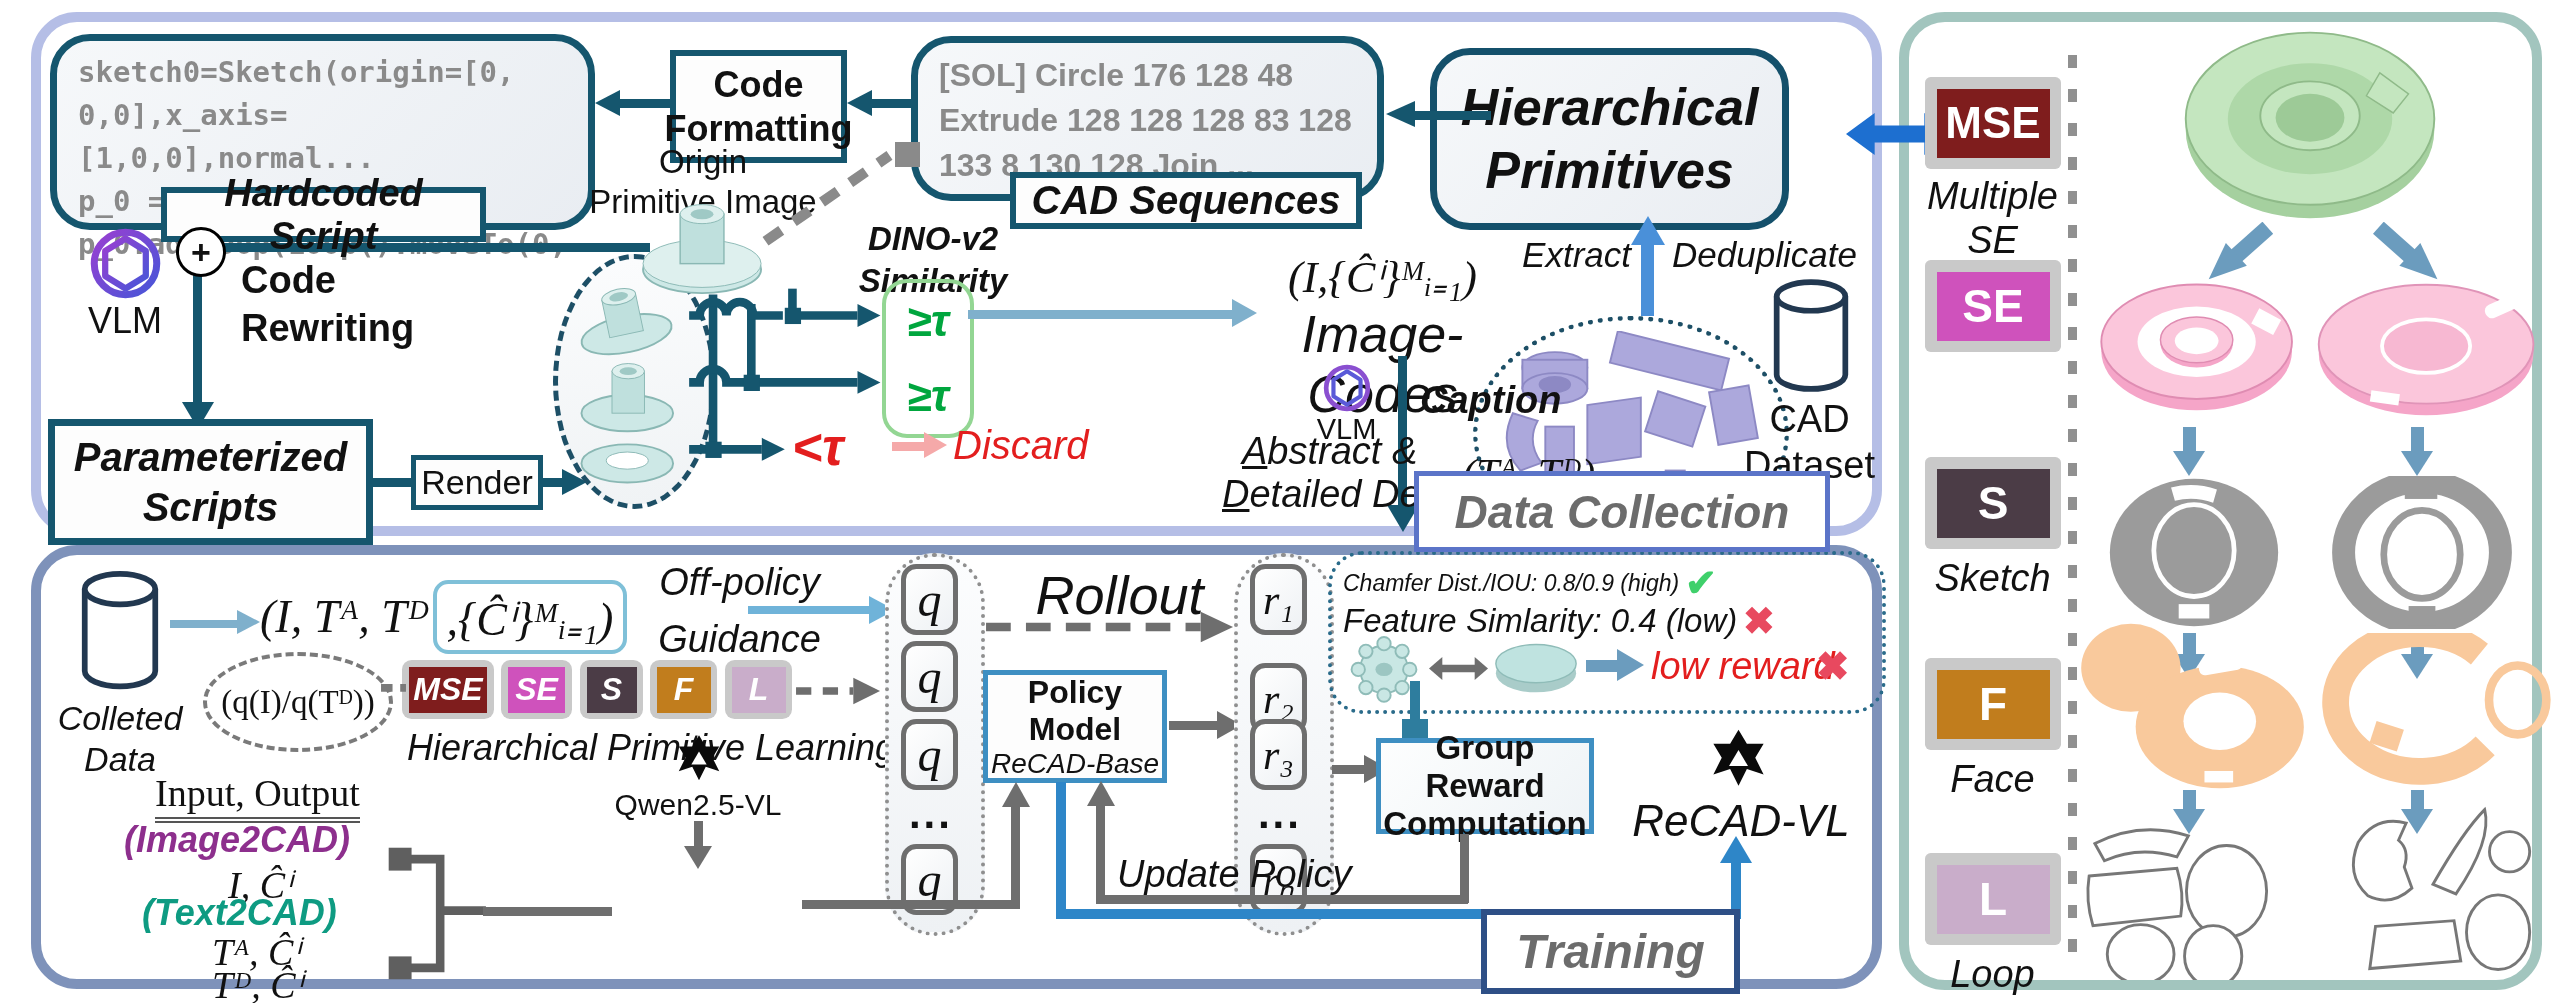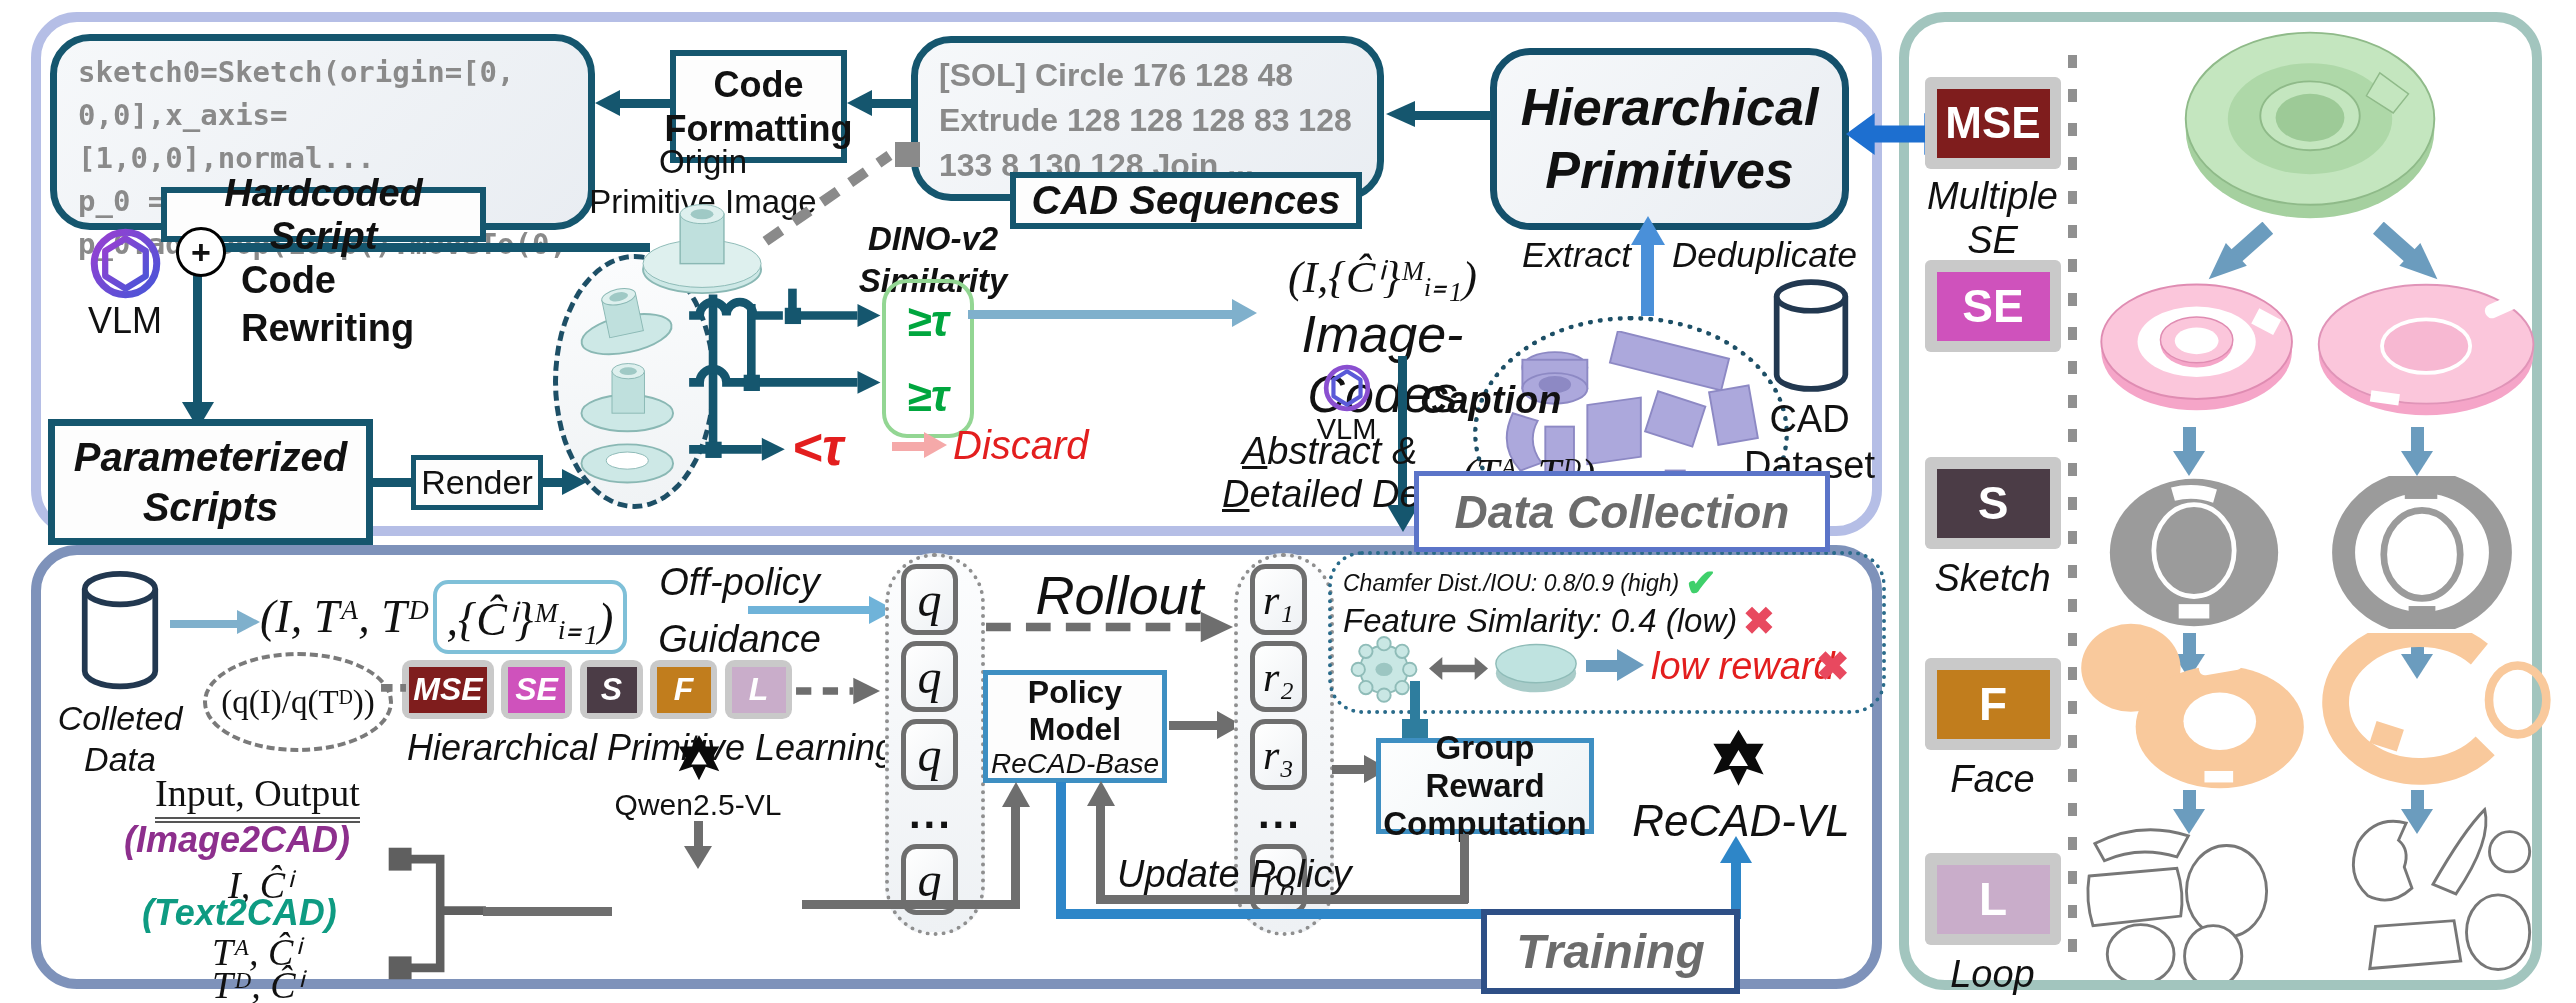--- a/index.html
+++ b/index.html
@@ -71,21 +71,21 @@
   <div class="tri" style="left:847px;top:90px;border-top:13.4px solid transparent;border-bottom:13.4px solid transparent;border-right:25px solid #15566e;"></div>
 
   <div class="codebox" style="left:911px;top:36px;width:473px;height:165px;font-size:32px;line-height:45px;font-weight:bold;">
     <div>[SOL] Circle 176 128 48</div>
     <div>Extrude 128 128 128 83 128</div>
     <div>133 8 130 128 Join ...</div>
   </div>
   <div class="tbox it b" style="left:1010px;top:172px;width:352px;height:57px;font-size:40px;z-index:3;">CAD Sequences</div>
   <div class="abs" style="left:895px;top:142px;width:25px;height:25px;background:#8a8a8a;"></div>
 
-  <div class="codebox flex" style="left:1490px;top:48px;width:359px;height:182px;border-color:#14506b;flex-direction:column;color:#111;">
+  <div class="codebox flex" style="left:1430px;top:48px;width:359px;height:182px;border-color:#14506b;flex-direction:column;color:#111;">
     <div class="it" style="font-size:52px;font-weight:600;line-height:63px;">Hierarchical</div>
     <div class="it" style="font-size:52px;font-weight:600;line-height:63px;">Primitives</div>
   </div>
   <div class="hbar" style="left:1414px;top:111px;width:77px;"></div>
   <div class="tri" style="left:1386px;top:101px;border-top:13.4px solid transparent;border-bottom:13.4px solid transparent;border-right:29px solid #15566e;"></div>
 
   <svg class="abs" style="left:1846px;top:111px;" width="107" height="46" viewBox="0 0 112 48">
     <polygon points="0,24 30,2 30,15 82,15 82,2 112,24 82,46 82,33 30,33 30,46" fill="#1d6fd0"></polygon>
   </svg>
 
@@ -328,21 +328,21 @@
       <path d="M12,1 L15,6 L21,6 L18,11 L21,17 L15,15 L12,21 L9,15 L3,17 L6,11 L3,6 L9,6 Z" fill="#0a0a0a"></path>
       <polygon points="12,8.2 15.4,14 8.6,14" fill="#fff"></polygon>
     </svg>
     <div class="it" style="font-size:28px;">ReCAD-Base</div>
   </div>
   <div class="abs gbar hbar" style="left:1169px;top:721px;width:50px;height:8.6px;"></div>
   <div class="tri" style="left:1217px;top:711px;border-top:14.3px solid transparent;border-bottom:14.3px solid transparent;border-left:25px solid #6e6e6e;"></div>
 
   <div class="capsule" style="left:1234px;top:553px;width:92px;height:375px;background:linear-gradient(180deg,#fcfdfe,#eef1f4);"></div>
   <div class="qr" style="left:1250px;top:564px;font-size:42px;">r₁</div>
-  <div class="qr" style="left:1250px;top:641px;font-size:42px;">r₂</div>
+  <div class="qr" style="left:1250px;top:663px;font-size:42px;">r₂</div>
   <div class="qr" style="left:1250px;top:719px;font-size:42px;">r₃</div>
   <div class="abs b" style="left:1258px;top:790px;font-size:42px;letter-spacing:2.9px;">...</div>
   <div class="qr" style="left:1250px;top:844px;font-size:40px;">rₙ</div>
 
   <div class="abs gbar hbar" style="left:1332px;top:765px;width:34px;height:8.6px;"></div>
   <div class="tri" style="left:1364px;top:755px;border-top:14.3px solid transparent;border-bottom:14.3px solid transparent;border-left:25px solid #6e6e6e;"></div>
 
   <div class="abs" style="left:1328px;top:551px;width:550px;height:155px;border:4.8px dotted #2a6b8a;border-radius:34px;"></div>
   <div class="abs" style="left:1343px;top:561px;display:flex;align-items:center;">
     <span class="it" style="font-size:23px;">Chamfer Dist./IOU: 0.8/0.9 (high)</span>

